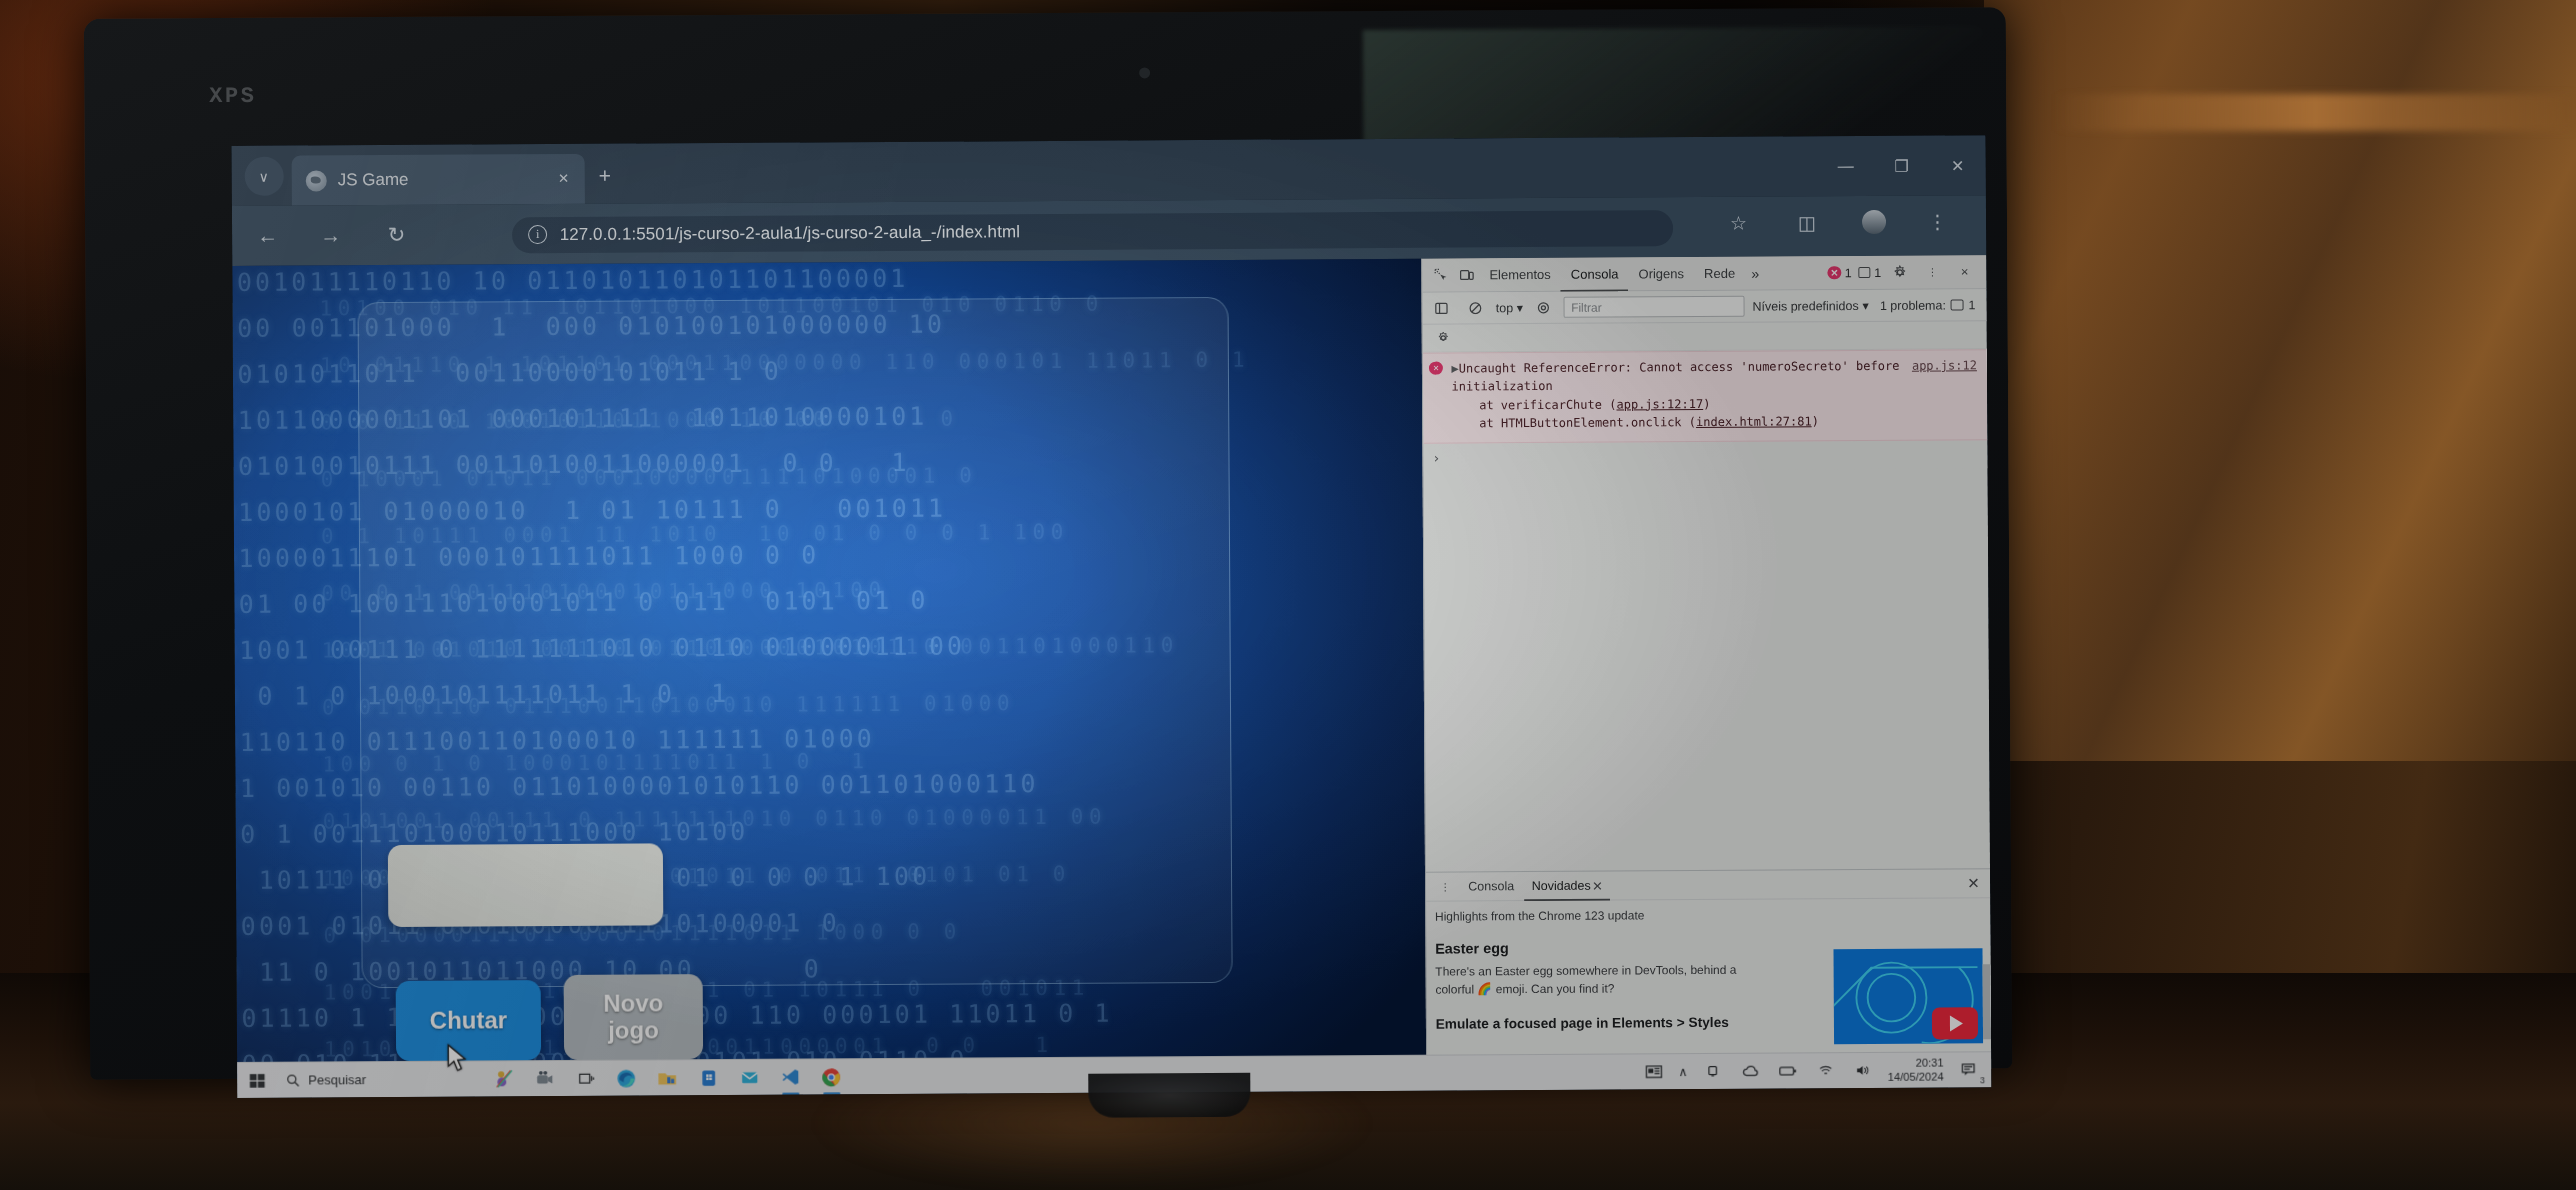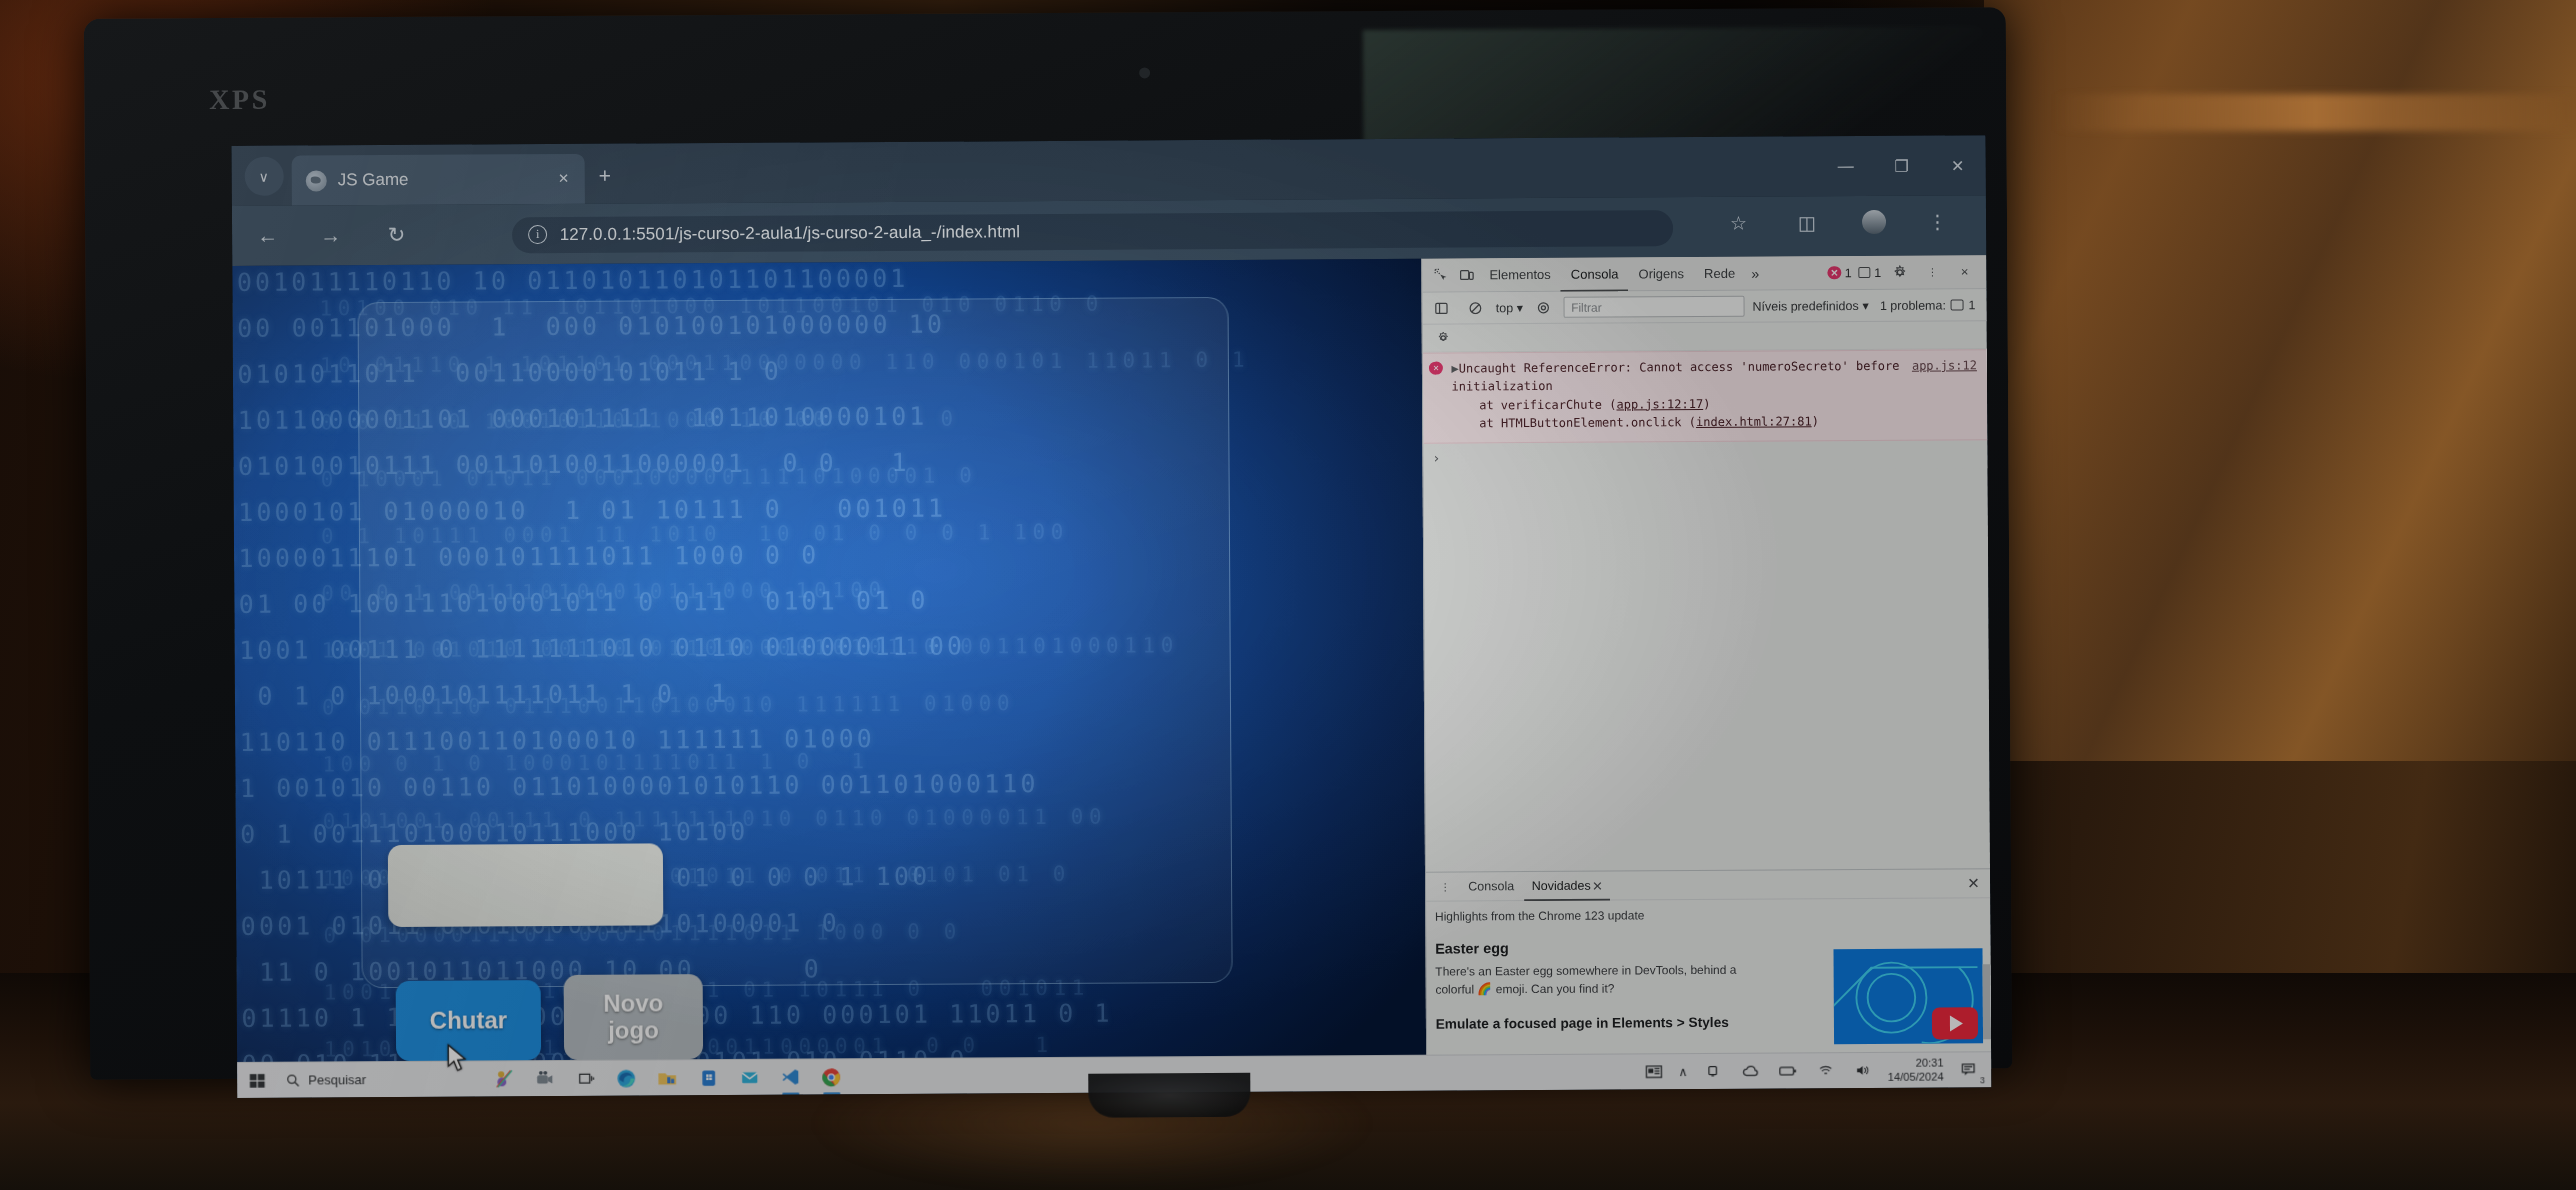--- a/index.html
+++ b/index.html
@@ -46,22 +46,22 @@
     box-shadow: 0 0 50px rgba(0,0,0,.9);
     transform: rotate(-0.35deg);
   }
   .bezel-sheen {
     position: absolute; left: 1279px; top: 19px; width: 624px; height: 206px;
     background: linear-gradient(145deg, rgba(70,92,80,.45), rgba(20,30,26,0) 70%);
     border-radius: 0 15px 0 0; filter: blur(1.9px);
   }
   .xps-logo {
     position: absolute; left: 125px; top: 66px;
-    color: #8a8d90; font-size: 28px; letter-spacing: 2.5px; font-weight: 700;
-    opacity: .42; font-family: Liberation Serif, serif;
+    color: #8a8d90; font-size: 22px; letter-spacing: 2.5px; font-weight: 700;
+    opacity: .42; font-family: Liberation Mono, monospace;
   }
   .webcam {
     position: absolute; left: 1055px; top: 55px; width: 11.2px; height: 11.2px;
     background: #2a2e30; border-radius: 50%; opacity: .7;
   }
   .hinge {
     position: absolute; left: 998px; top: 1061px; width: 162px; height: 44px;
     background: radial-gradient(ellipse at center, #26282a, #0c0d0e 80%);
     border-radius: 0 0 25px 25px; opacity: .9;
   }

